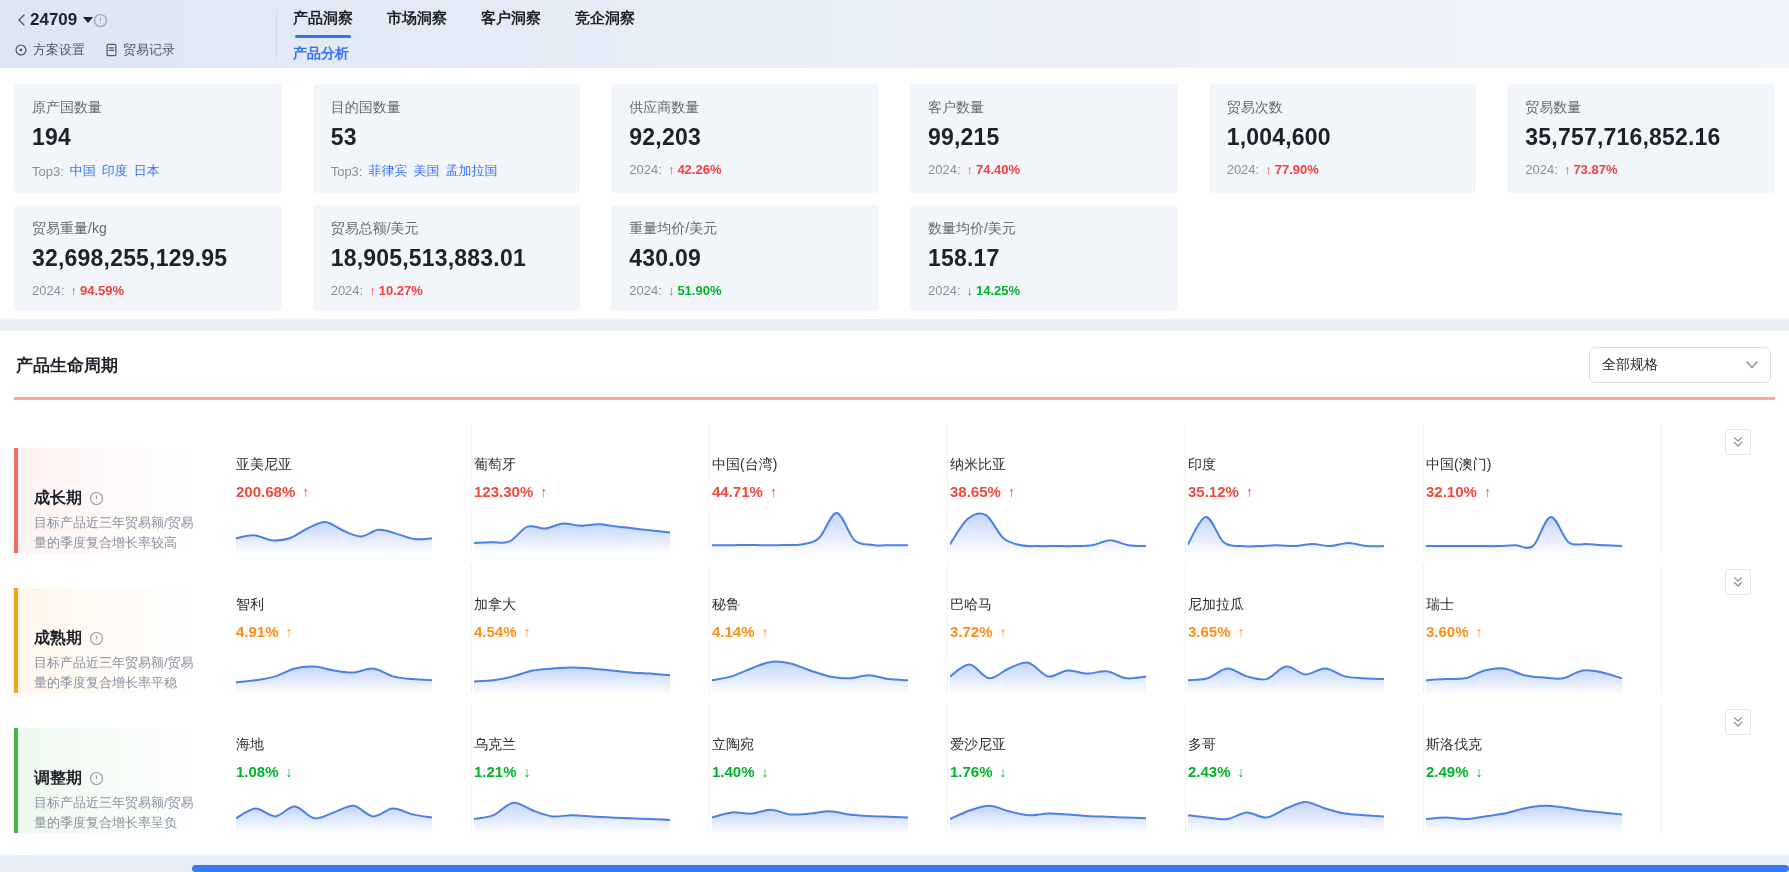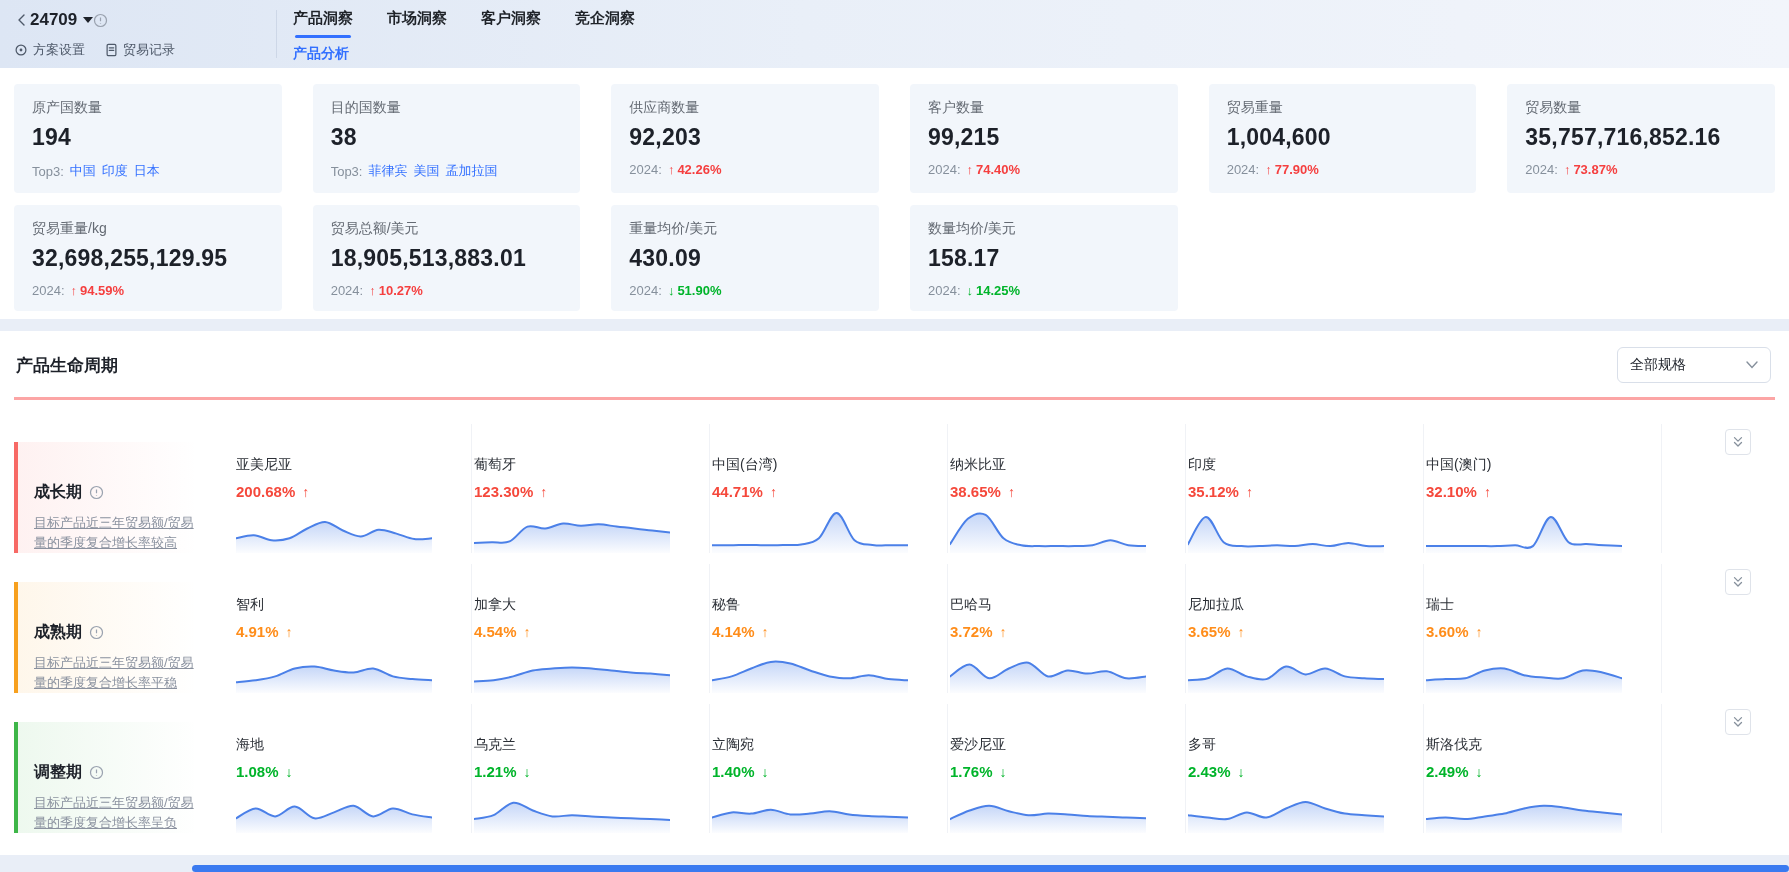--- a/index.html
+++ b/index.html
@@ -33,26 +33,26 @@
   .top3-links a { color:#3370ff; text-decoration:none; cursor:pointer; }
   .trend { display:flex; align-items:center; gap:3px; font-weight:600; }
   .trend .t-arrow { font-weight:700; font-size:13px; }
   .dir-up { color:#f53f3f; }
   .dir-down { color:#00b42a; }
 
   
   .lifecycle { background:#fff; margin-top:12px; padding:14px 14px 0; height:524px; position:relative; }
   .lc-header { display:flex; justify-content:space-between; align-items:center; padding:2px 4px 14px 2px; border-bottom:3px solid #fca5a5; }
   .lc-title { font-size:17px; font-weight:700; color:#1d2129; }
-  .select { width:154px; height:36px; border:1px solid #d9dfe9; border-radius:6px; background:#fff; display:flex; align-items:center; justify-content:space-between; padding:0 12px; font-size:14px; color:#1d2129; cursor:pointer; }
+  .select { width:182px; height:36px; border:1px solid #d9dfe9; border-radius:6px; background:#fff; display:flex; align-items:center; justify-content:space-between; padding:0 12px; font-size:14px; color:#1d2129; cursor:pointer; }
   .lc-rows { margin-top:13px; }
   .lc-row { display:flex; height:140px; position:relative;align-items:flex-end; }
   .stage { width:200px; flex:none; border-left:4px solid var(--bcolor); background:linear-gradient(90deg,var(--bgcolor),rgba(255,255,255,0) 92%); padding:40px 14px 0 16px; }
   .stage-title { font-size:16px; font-weight:700; color:#1d2129; display:flex; align-items:center; gap:7px; }
-  .stage-desc { margin-top:10px; font-size:13px; color:#8a919f; line-height:1.55;text-decoration:underline; }
+  .stage-desc { margin-top:4px; font-size:13px; color:#8a919f; line-height:1.55; }
   .row-red    { --bcolor:#f76965; --bgcolor:rgba(247,105,101,.09); }
   .row-orange { --bcolor:#f7a01e; --bgcolor:rgba(247,160,30,.09); }
   .row-green  { --bcolor:#3eb648; --bgcolor:rgba(62,182,72,.09); }
   .lc-items { display:flex; margin-left:20px; flex:none; }
   .lc-item { width:238px; flex:none; padding:32px 28px 0 2px; border-right:1px solid #f0f2f6; }
   .country { font-size:14px; color:#2b2f36; }
   .pct { margin-top:9px; font-size:15px; font-weight:700; display:flex; align-items:center; gap:7px; }
   .pct .p-arrow { font-size:14px; }
   .row-red .pct { color:#f5483b; }
   .row-orange .pct { color:#ff8d1a; }
@@ -138,21 +138,21 @@
       <span class="top3-links">
         <a>中国</a>
         <a>印度</a>
         <a>日本</a>
       </span>
     </div>
   </div>
 
   <div class="card">
     <div class="card-label">目的国数量</div>
-    <div class="card-value">38</div>
+    <div class="card-value">53</div>
     <div class="card-foot">
       <span>Top3:</span>
       <span class="top3-links">
         <a>菲律宾</a>
         <a>美国</a>
         <a>孟加拉国</a>
       </span>
     </div>
   </div>
 
@@ -174,21 +174,21 @@
     <div class="card-foot">
       <span>2024:</span>
       <span class="trend dir-up">
         <span class="t-arrow">↑</span>
         <span class="t-val">74.40%</span>
       </span>
     </div>
   </div>
 
   <div class="card">
-    <div class="card-label">贸易重量</div>
+    <div class="card-label">贸易次数</div>
     <div class="card-value">1,004,600</div>
     <div class="card-foot">
       <span>2024:</span>
       <span class="trend dir-up">
         <span class="t-arrow">↑</span>
         <span class="t-val">77.90%</span>
       </span>
     </div>
   </div>
 

